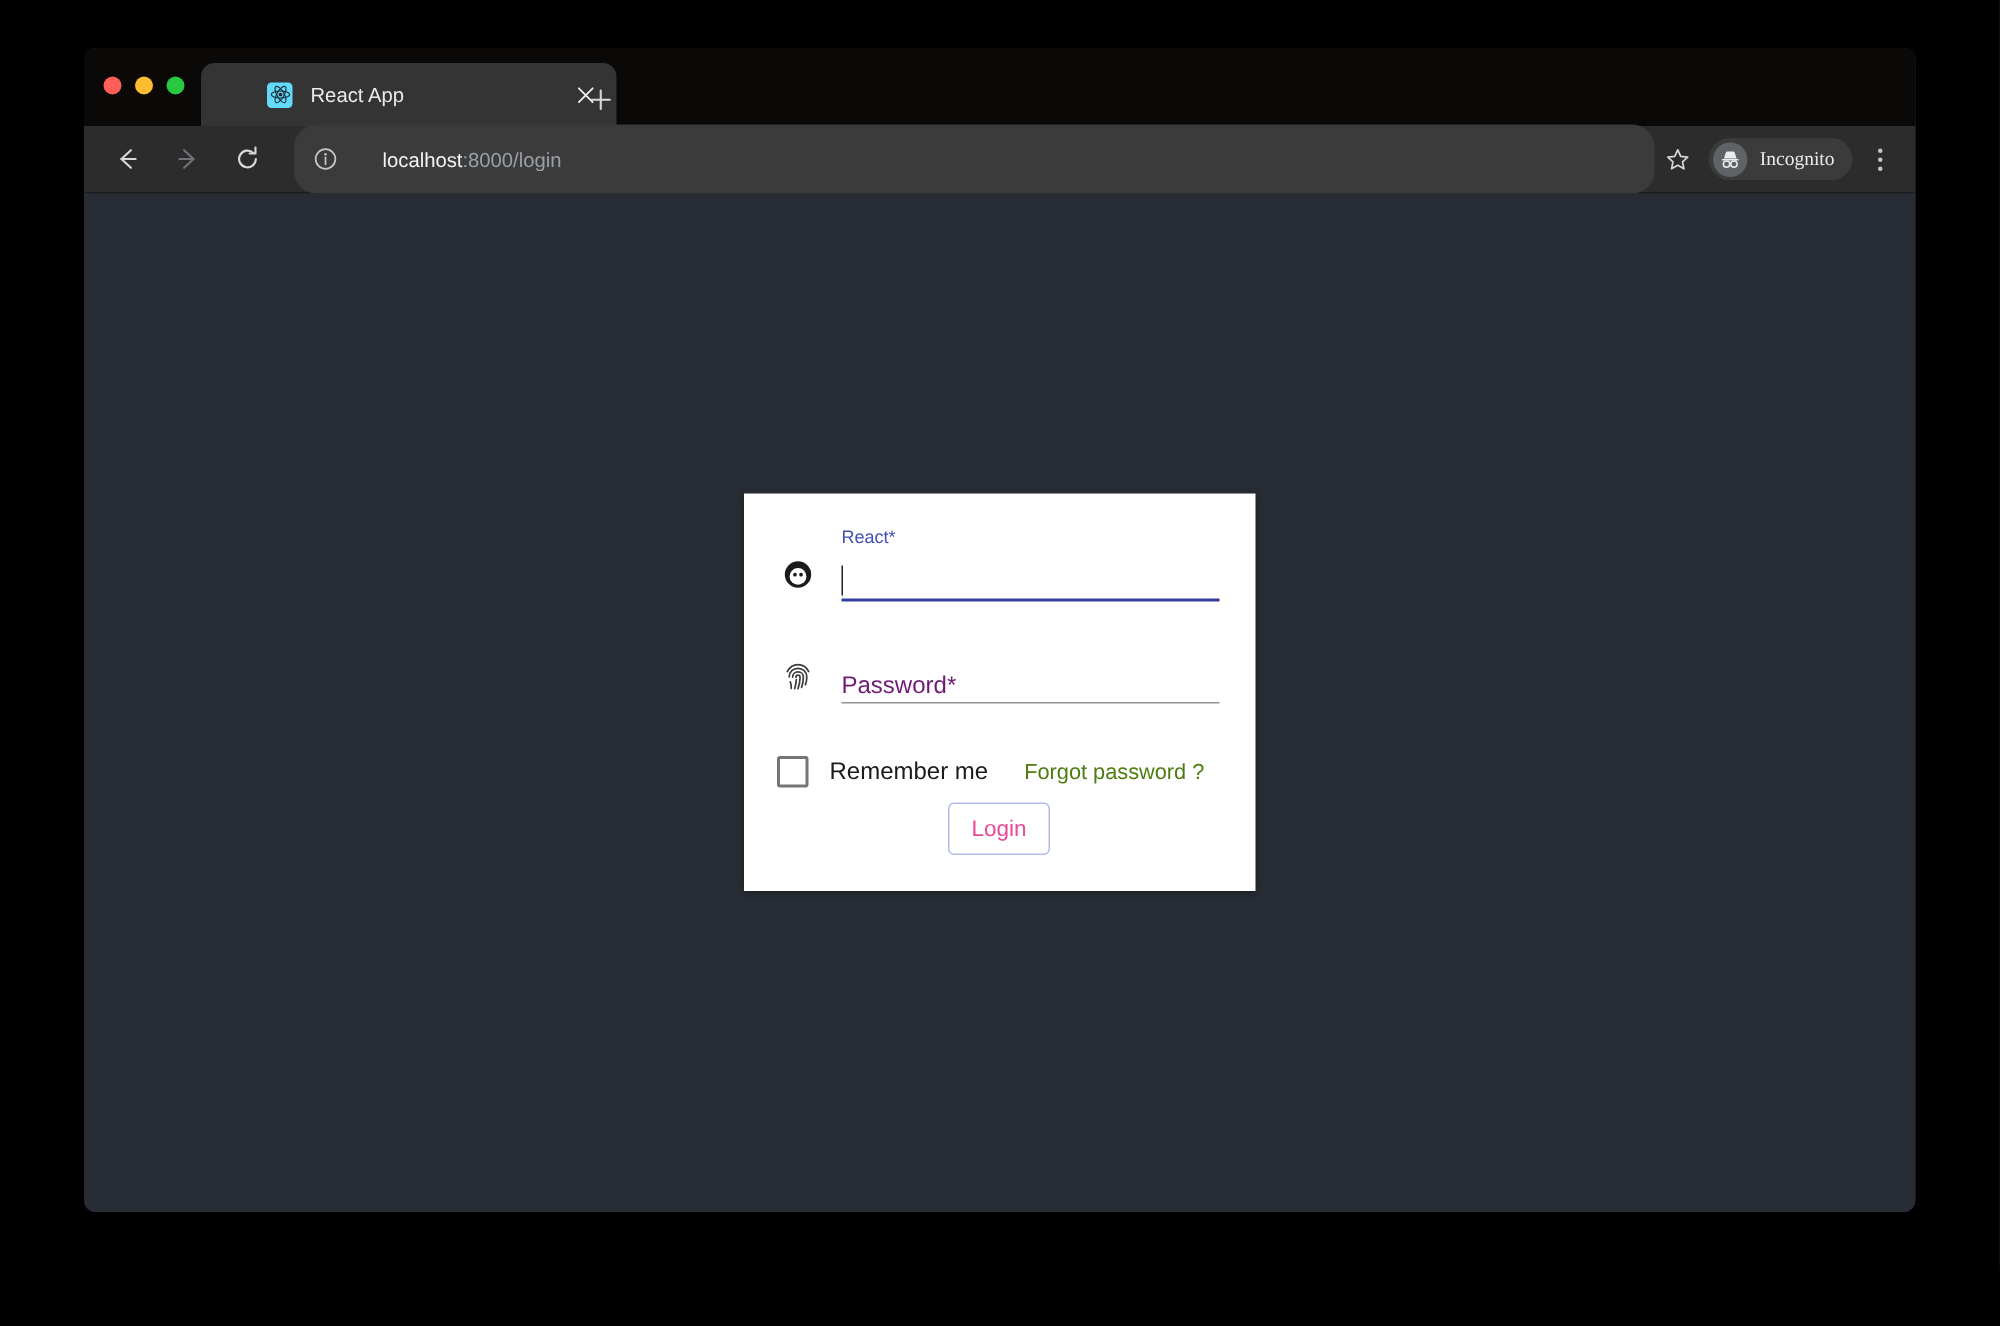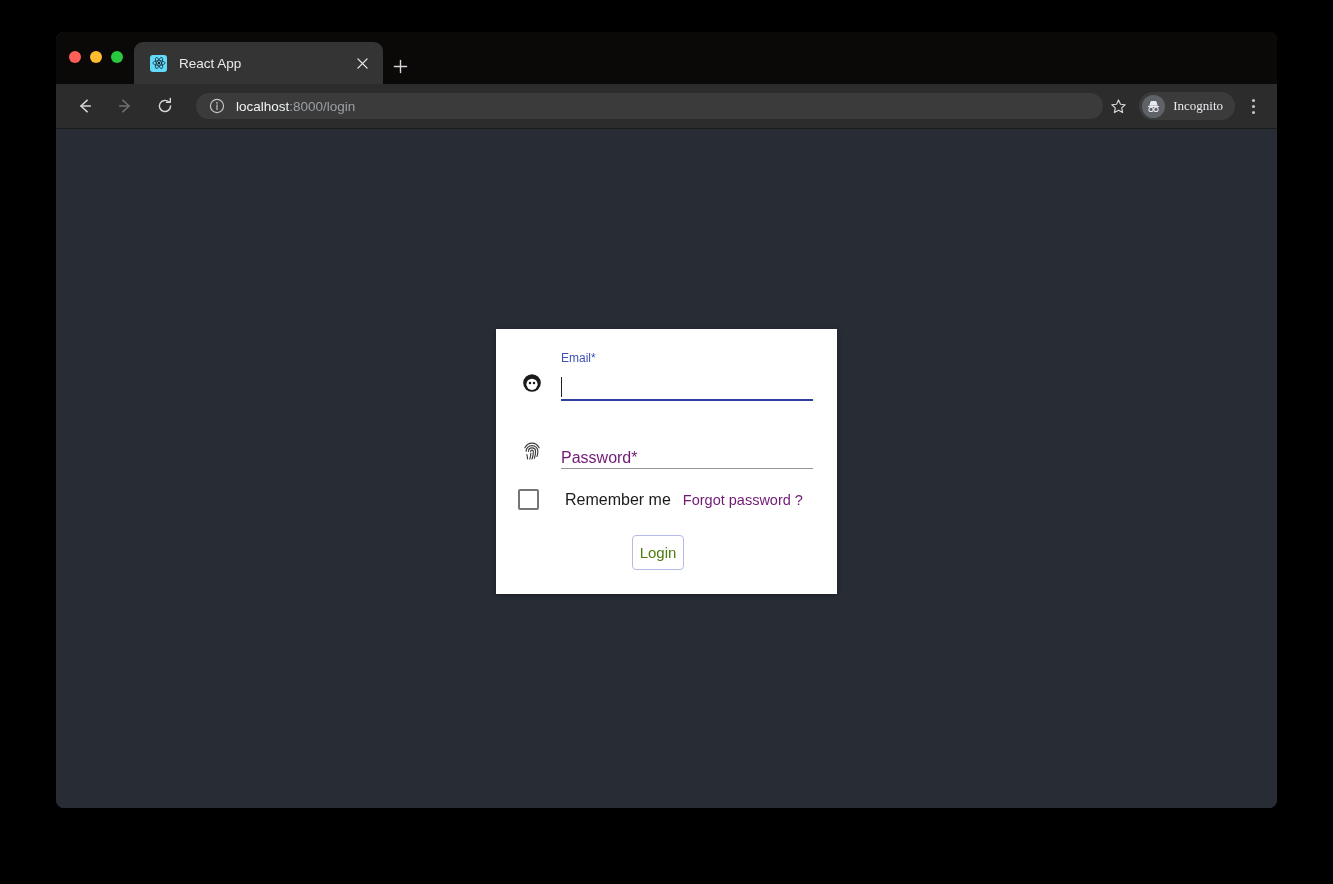--- a/index.html
+++ b/index.html
@@ -52,20 +52,21 @@
   #tab-active {
     position: absolute;
     left: 78px;
     top: 10px;
     width: 249px;
     height: 42px;
     background: #343434;
     border-radius: 9px 9px 0 0;
     display: flex;
     align-items: center;
+    padding-left: 28px;
   }
   #tab-favicon {
     margin-left: 16px;
     width: 17px;
     height: 17px;
     border-radius: 3px;
     background: #61dafb;
     display: flex;
     align-items: center;
     justify-content: center;
@@ -116,28 +117,29 @@
     margin-left: 10px;
     display: flex;
     align-items: center;
     justify-content: center;
     border-radius: 50%;
     flex: none;
   }
   #nav-back    { margin-left: 14px; }
   #omnibox {
     margin-left: 16px;
-    height: 26px;
+    height: 46px;
     flex: 1;
     background: #3b3b3b;
     border-radius: 15px;
     display: flex;
     align-items: center;
     padding: 0 12px;
     max-width: 920px;
+    gap: 19px;
   }
   #site-info-icon {
     width: 17px;
     height: 17px;
     flex: none;
     display: flex;
     align-items: center;
     justify-content: center;
   }
   #omnibox-url {
@@ -257,57 +259,57 @@
     bottom: 1px;
     font-size: 16px;
     color: #701a75;
     white-space: nowrap;
   }
 
   
   #remember-row {
     position: absolute;
     left: 20px;
-    top: 160px;
-    display: flex;
-    align-items: center;
-    gap: 12px;
+    top: 175px;
+    display: flex;
+    align-items: center;
   }
   #remember-checkbox {
     width: 17px;
     height: 17px;
     border: 2px solid #757575;
     border-radius: 2px;
     flex: none;
     margin-left: 2px;
   }
   #remember-label {
     margin-left: 14px;
     font-size: 16px;
     color: #1b1b1b;
     white-space: nowrap;
   }
   #forgot-link {
+    margin-left: 24px;
     font-size: 14.5px;
-    color: #701a75;
+    color: #4d7c0f;
     white-space: nowrap;
     text-decoration: none;
   }
 
   
   #login-button {
     position: absolute;
     left: 136px;
     top: 206px;
-    width: 52px;
+    width: 68px;
     height: 35px;
     border: 1px solid #b3baea;
     border-radius: 4px;
     background: #ffffff;
-    color: #4d7c0f;
+    color: #ec4899;
     font-size: 15px;
     font-family: "Liberation Sans", sans-serif;
     display: flex;
     align-items: center;
     justify-content: center;
     cursor: pointer;
     padding: 0;
   }
 </style>
 </head>
@@ -418,21 +420,21 @@
       <div class="field-row" id="email-row">
         <div class="field-icon">
           <svg width="22" height="22" viewBox="0 0 24 24" aria-hidden="true">
             <circle cx="12" cy="12" r="9.6" fill="#1b1b1b"></circle>
             <circle cx="12" cy="13.4" r="6.1" fill="#ffffff"></circle>
             <circle cx="9.8" cy="12.1" r="1.35" fill="#1b1b1b"></circle>
             <circle cx="14.2" cy="12.1" r="1.35" fill="#1b1b1b"></circle>
           </svg>
         </div>
         <div class="field-wrap">
-          <div class="field-label" id="email-label"><span>Email</span><span>*</span></div>
+          <div class="field-label" id="email-label"><span>React</span><span>*</span></div>
           <div class="field-line focused">
             <div id="email-caret"></div>
           </div>
         </div>
       </div>
 
       <div class="field-row" id="password-row">
         <div class="field-icon">
           <svg width="22" height="22" viewBox="0 0 24 24" fill="none" stroke="#3c3c3c" stroke-width="1.25" stroke-linecap="round" aria-hidden="true">
             <path d="M4.2 8.4 C6 5.1 9 3.4 12 3.4 C15 3.4 18 5.1 19.8 8.4"></path>

